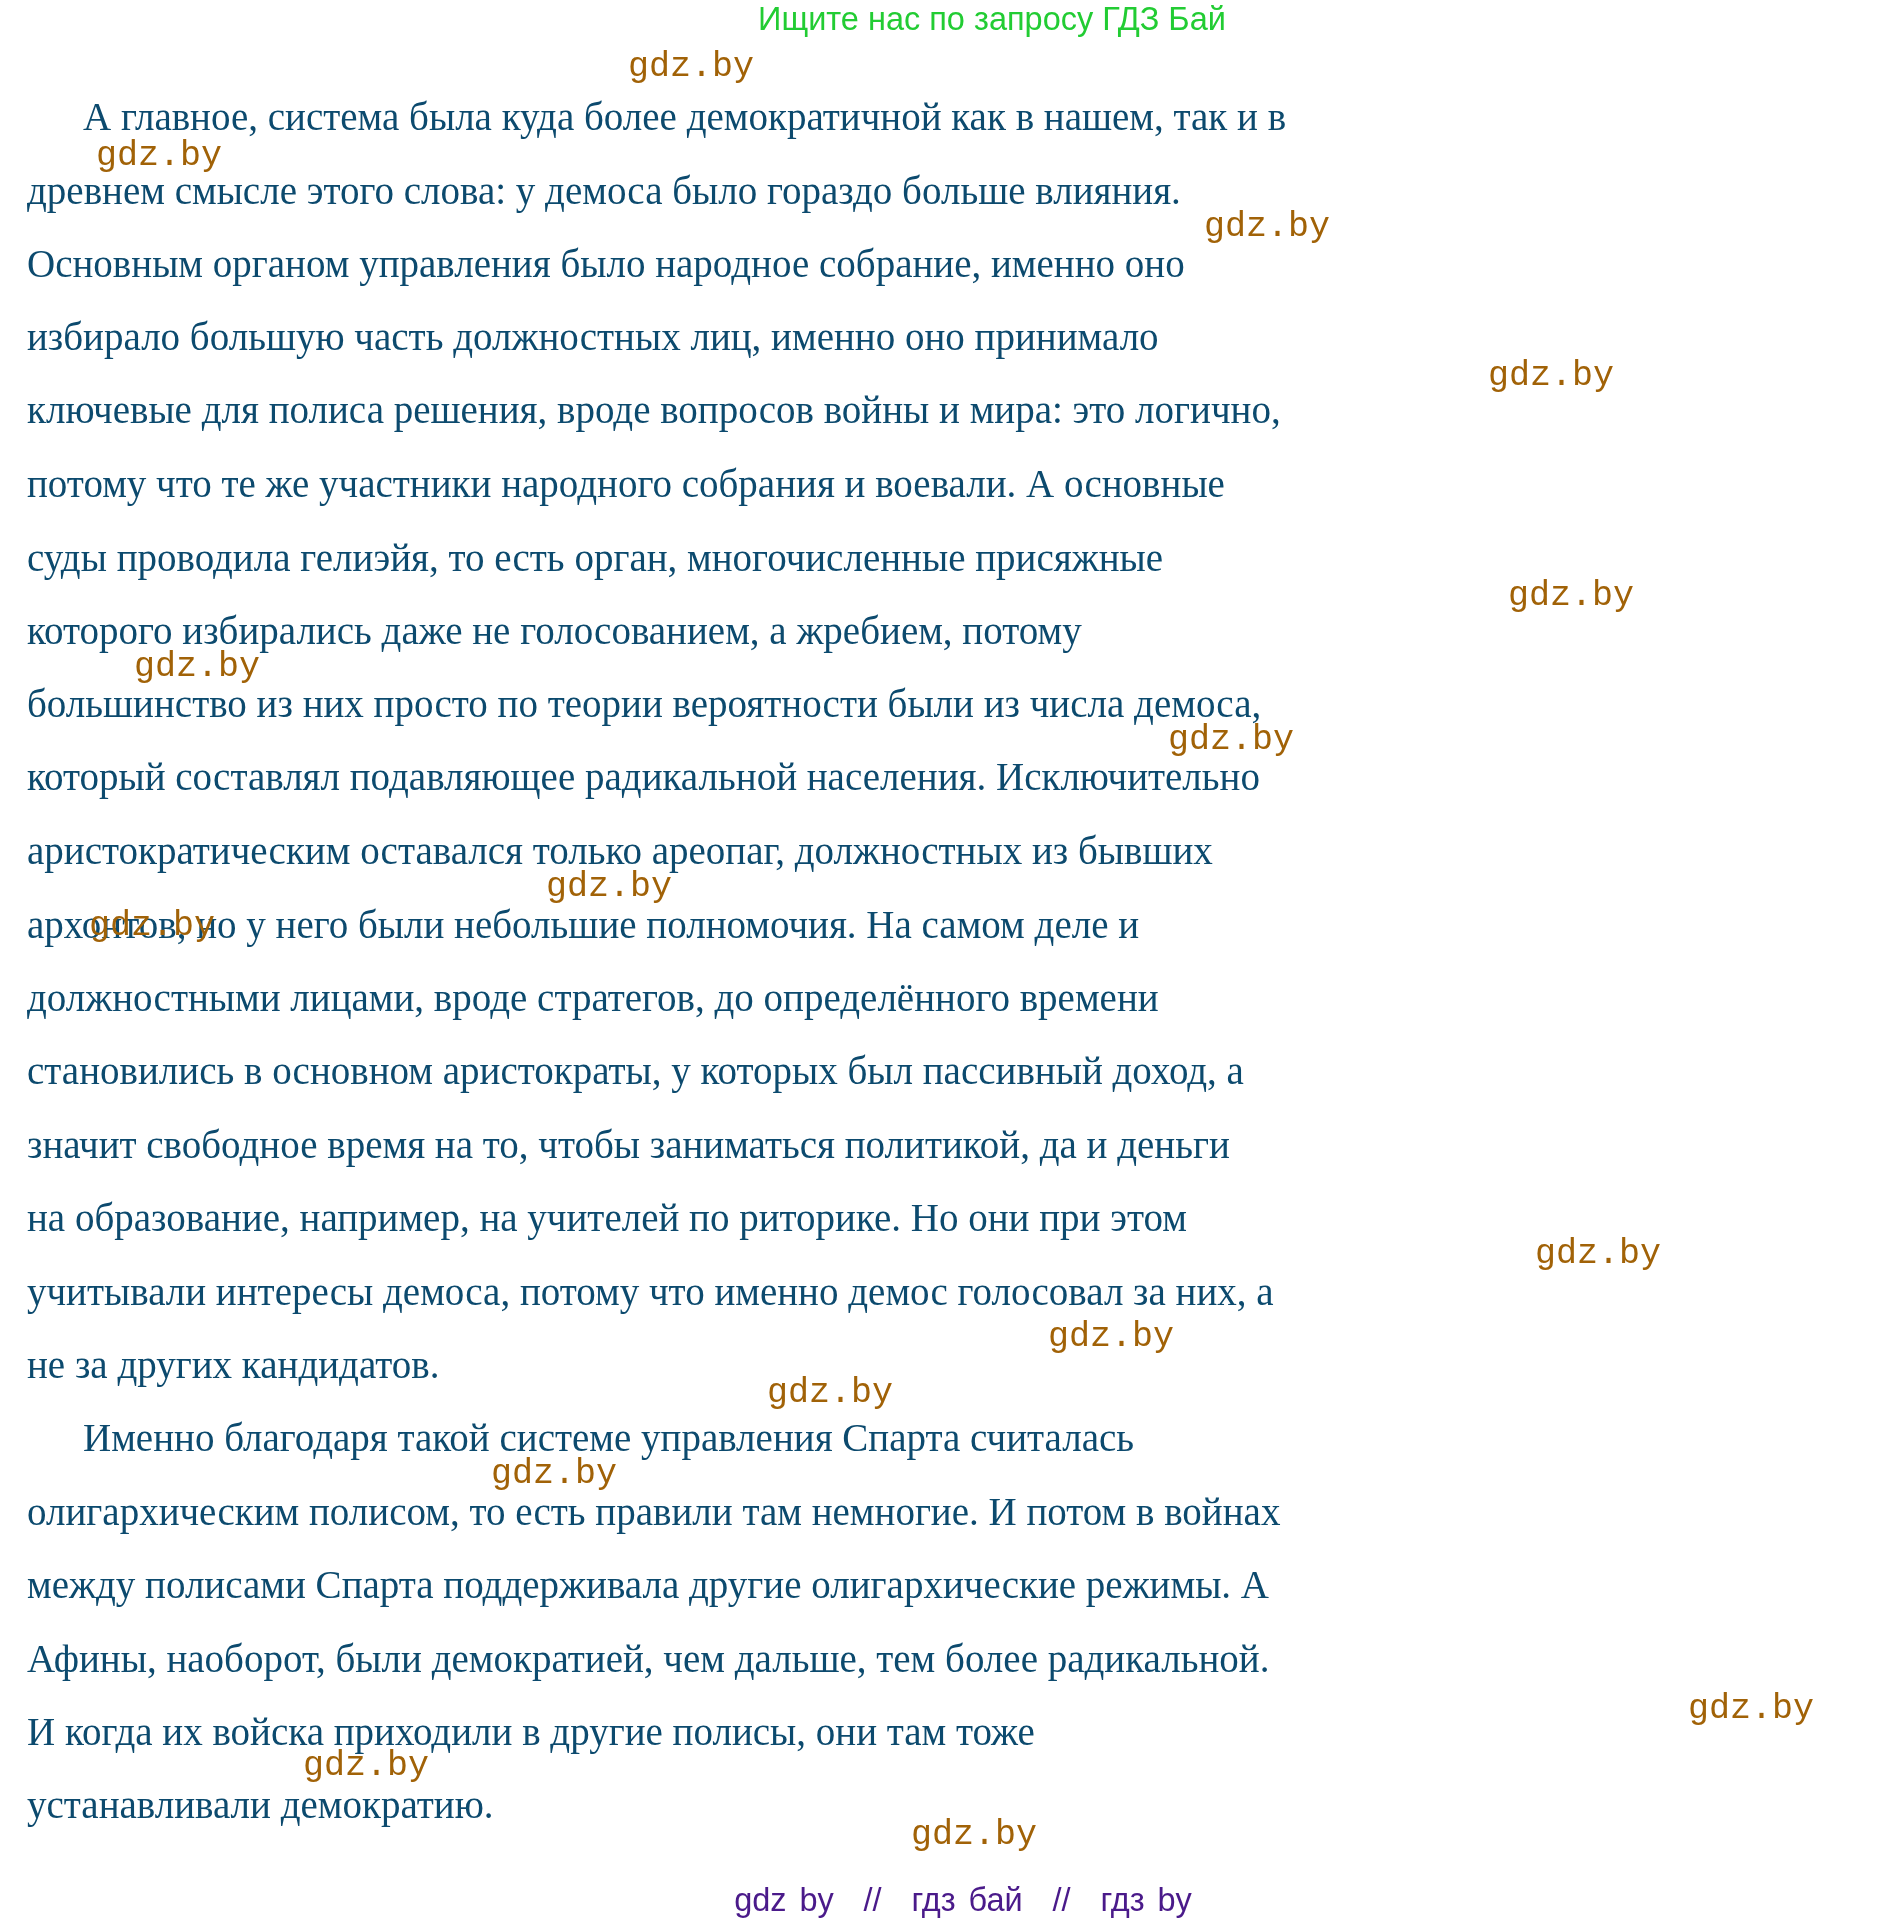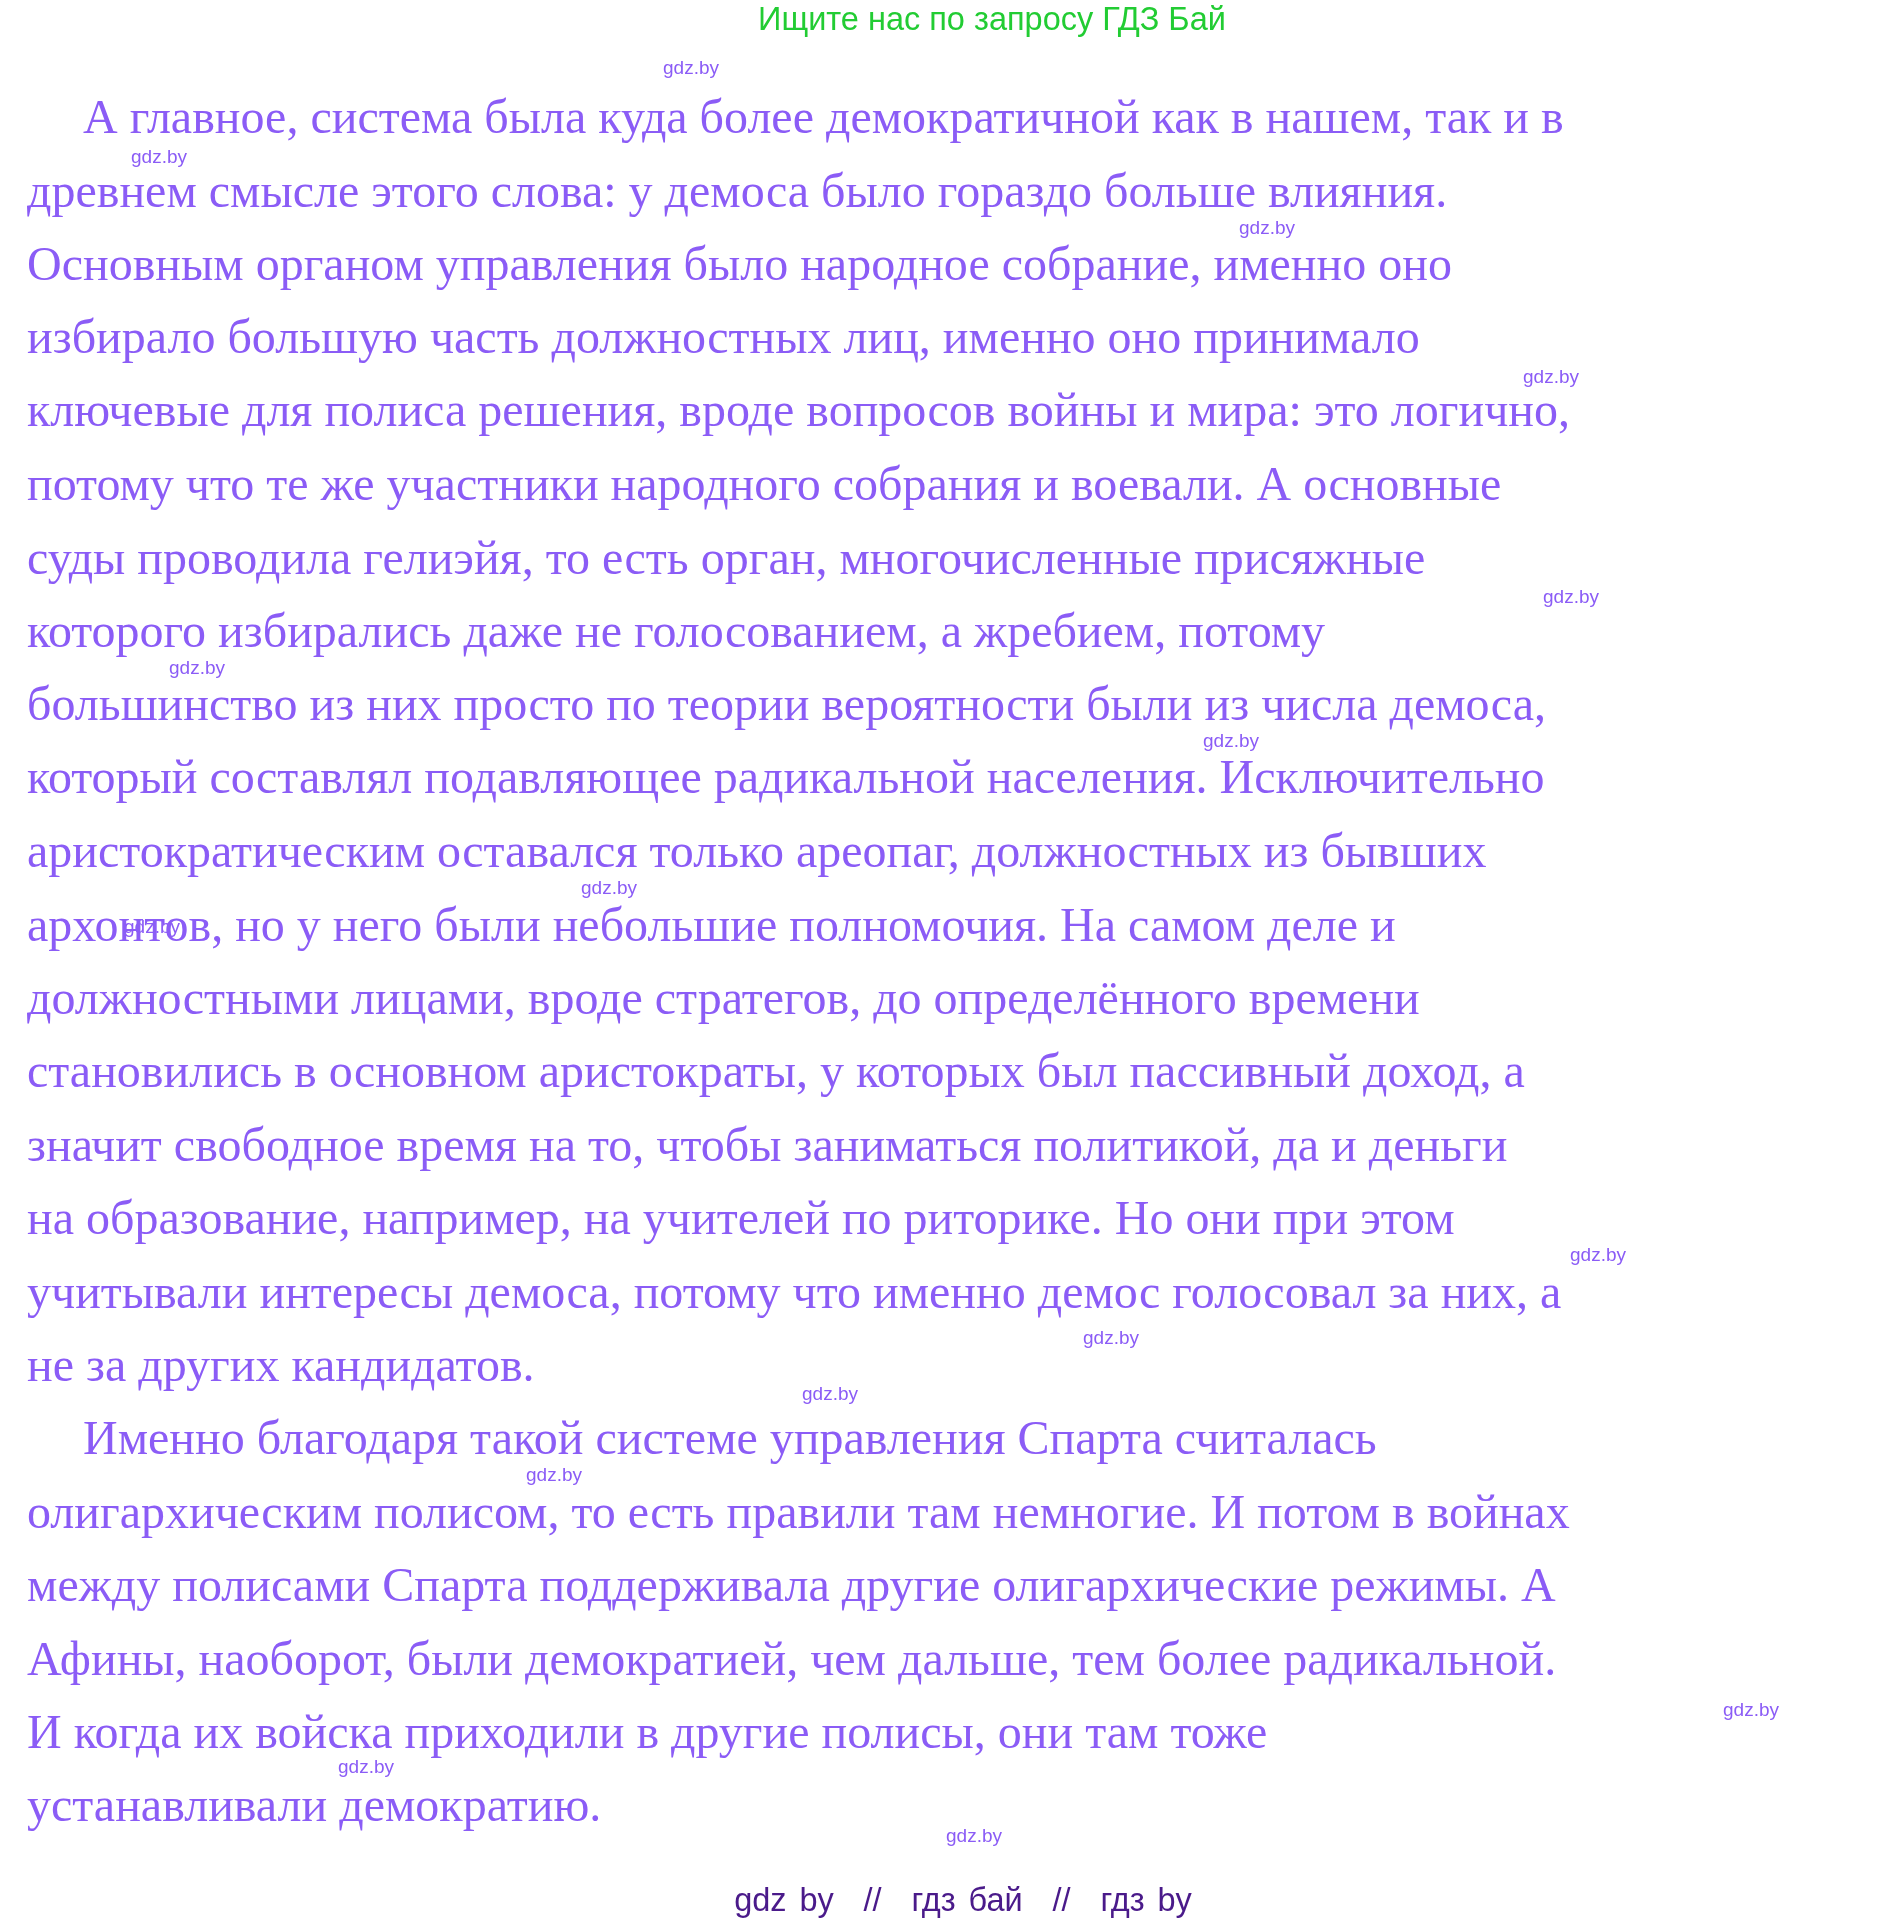--- a/index.html
+++ b/index.html
@@ -4,28 +4,28 @@
 <style>
   html, body { margin: 0; padding: 0; background: #ffffff; }
   body { width: 1896px; height: 1929px; position: relative; overflow: hidden; }
   .banner {
     position: absolute; top: 0; left: 0; width: 1896px; text-align: center;
     font-family: "Liberation Sans", sans-serif; font-size: 32.5px; line-height: 38px;
     color: #22cc33; top: 0px; margin-left: 44px;
   }
   .text-line {
     position: absolute; left: 27px; white-space: nowrap;
-    font-family: "Liberation Serif", serif; font-size: 48px; line-height: 57px;
-    color: #8b5cf6;
+    font-family: "Liberation Serif", serif; font-size: 39px; line-height: 57px;
+    color: #0c4a6e;
   }
   .indent { left: 83px; }
   .wm {
     position: absolute; white-space: nowrap;
-    font-family: Liberation Sans, sans-serif; font-size: 19px; line-height: 31px;
-    color: #8b5cf6; transform: translate(-50%, -50%);
+    font-family: Liberation Mono, monospace; font-size: 35px; line-height: 31px;
+    color: #a16207; transform: translate(-50%, -50%);
   }
   .footer {
     position: absolute; left: 0; width: 1896px; top: 1881px; text-align: center;
     font-family: "Liberation Sans", sans-serif; font-size: 32.5px; line-height: 38px;
     color: #4a1a8a; word-spacing: 3.8px; padding-left: 15px;
   }
   .footer .sep { margin: 0 17px; }
 </style>
 </head>
 <body>

